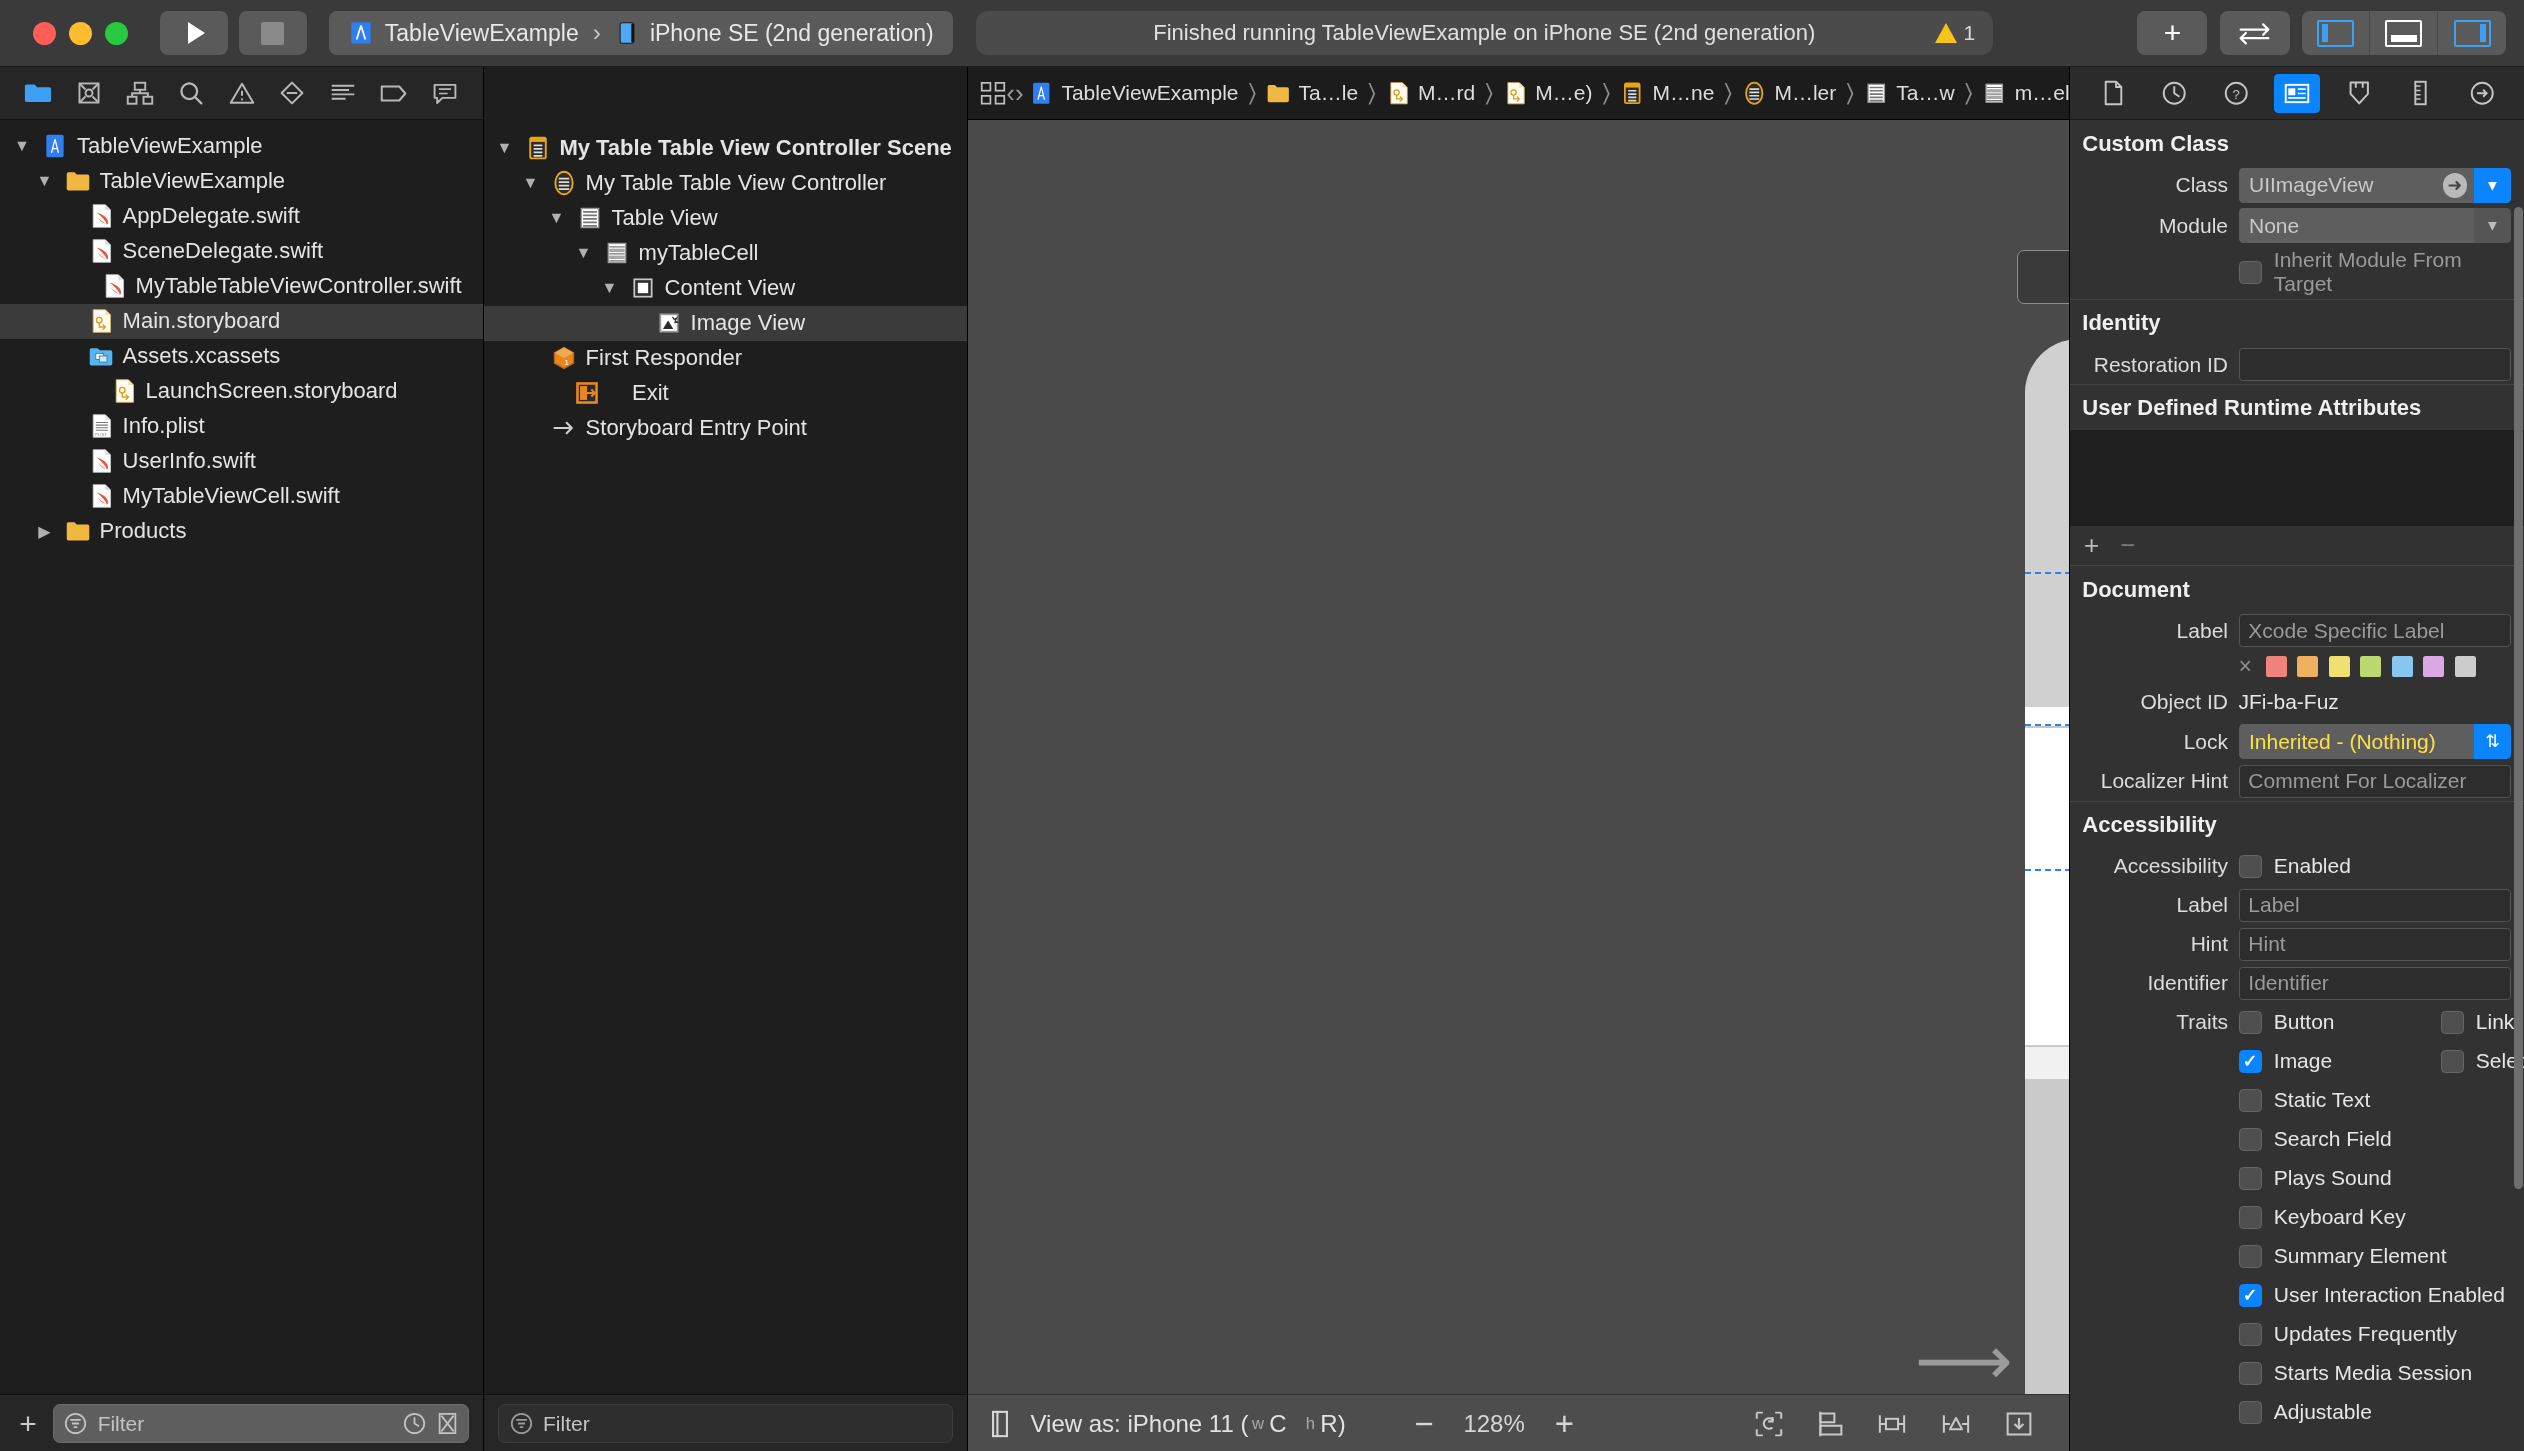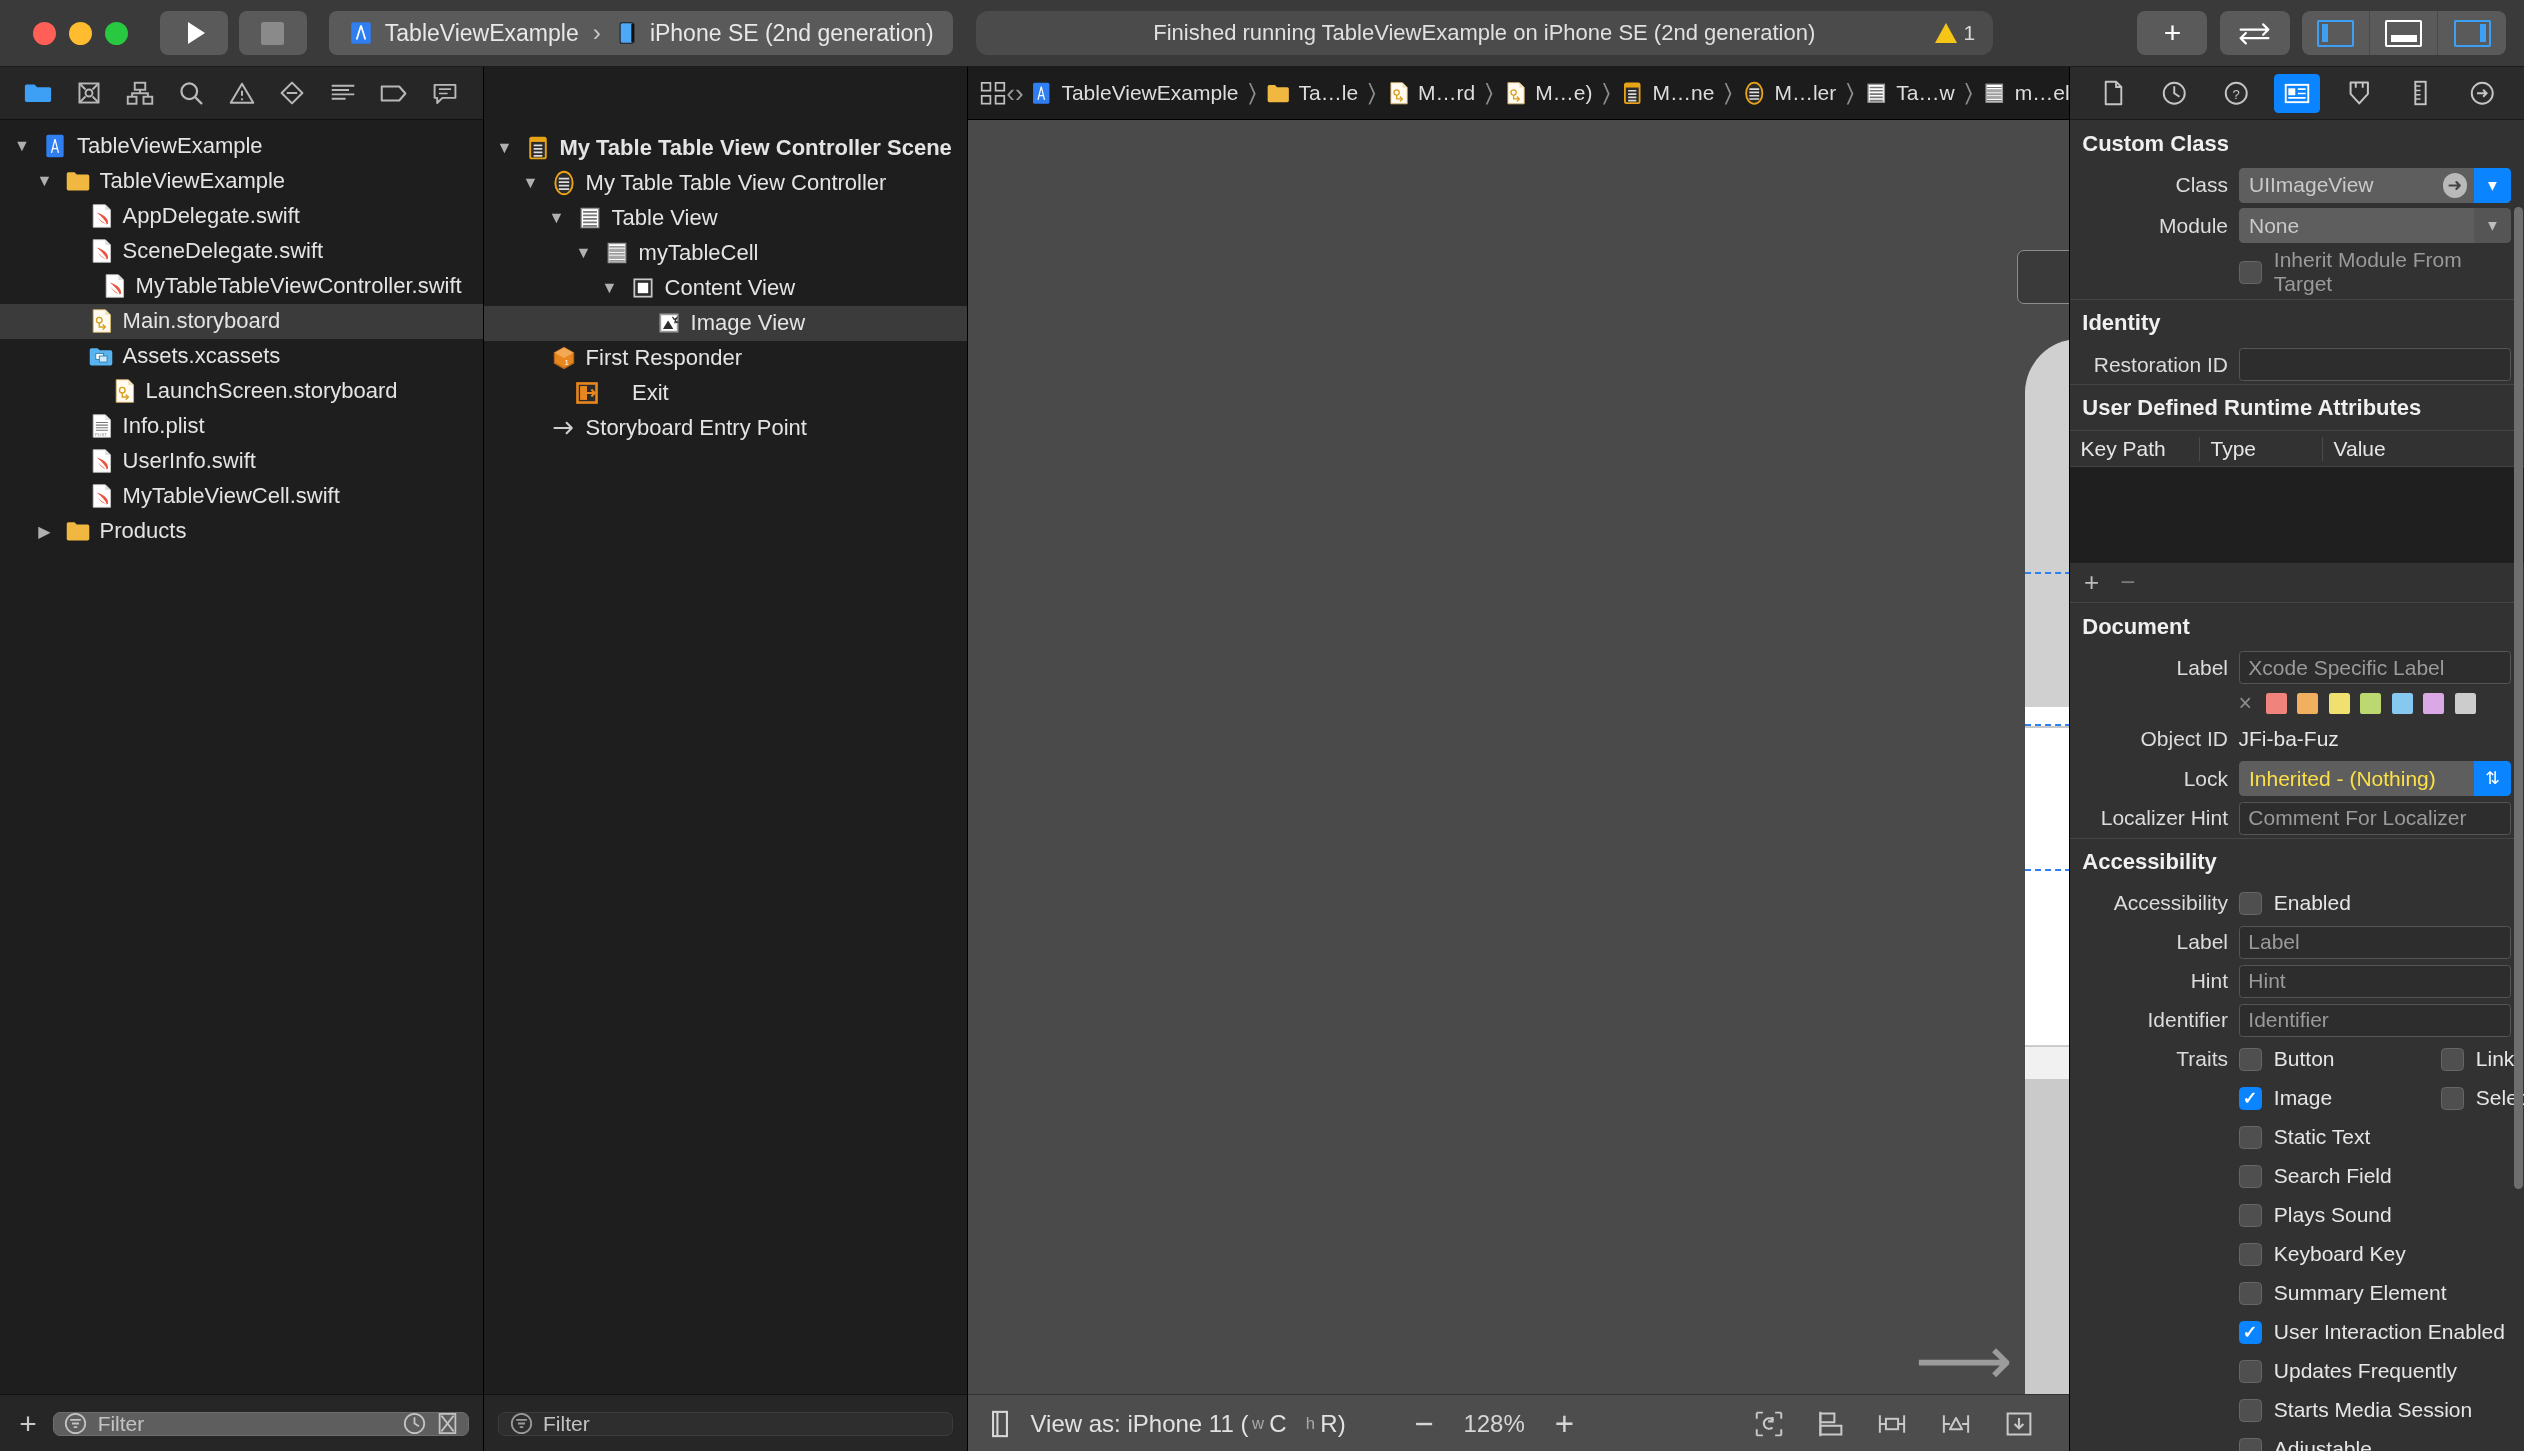--- a/index.html
+++ b/index.html
@@ -63,21 +63,21 @@
   .navtree{ flex:1; overflow:hidden; padding-top:8.8px; font-size:22px; color:#e4e4e4;}
   .row{ height:35px; display:flex; align-items:center; gap:8.8px; padding-left:8.8px;
         white-space:nowrap; }
   .row.sel{ background:#3b3b3b; }
   .disc{ width:23px; text-align:center; color:#b0b0b0; font-size:16px; flex:none;}
   .disc.none{ visibility:hidden; }
   .ficon{ width:26px; height:30px; flex:none; display:flex;align-items:center;justify-content:center;}
   .navfilter{ height:58px; background:#262626; display:flex; align-items:center;
               gap:10.5px; padding:0 14px; border-top:0.9px solid #111;}
   .plus{ color:#c9c9c9; font-size:30px; padding:0 5.3px;}
-  .fbox{ flex:1; height:24px; background:#5e5e5e; border:0.9px solid #6d6d6d; border-radius:7px;
+  .fbox{ flex:1; height:39px; background:#5e5e5e; border:0.9px solid #6d6d6d; border-radius:7px;
          display:flex; align-items:center; gap:10.5px; padding:0 10.5px; color:#c3c3c3; font-size:21px;}
   .fbox.dark{ background:#2e2e2e; border-color:#3c3c3c;}
 
   
   .outline{ width:484px; background:#1e1e1e; display:flex; flex-direction:column;
             border-right:0.9px solid #000; flex:none;}
   .outline-head{height:53px;}
   .outline-tree{ flex:1; padding-top:10.5px; font-size:22px; color:#e4e4e4; overflow:hidden;}
 
   
@@ -828,25 +828,20 @@
         <div class="sect-title">Identity</div>
         <div class="frow">
           <div class="flabel">Restoration ID</div>
           <div class="fctrl">
               <div class="tfield plain"></div>
             </div>
         </div>
 
         <div class="divline"></div>
         <div class="sect-title">User Defined Runtime Attributes</div>
-        <div class="udra-head">
-          <div class="udra-col" style="width:130px;">Key Path</div>
-          <div class="udra-col" style="width:123px;">Type</div>
-          <div style="flex:1;">Value</div>
-        </div>
         <div class="udra-body"></div>
         <div class="udra-foot">
           <span>+</span>
           <span style="color:#7a7a7a;">−</span>
         </div>
 
         <div class="divline"></div>
         <div class="sect-title">Document</div>
         <div class="frow">
           <div class="flabel">Label</div>

